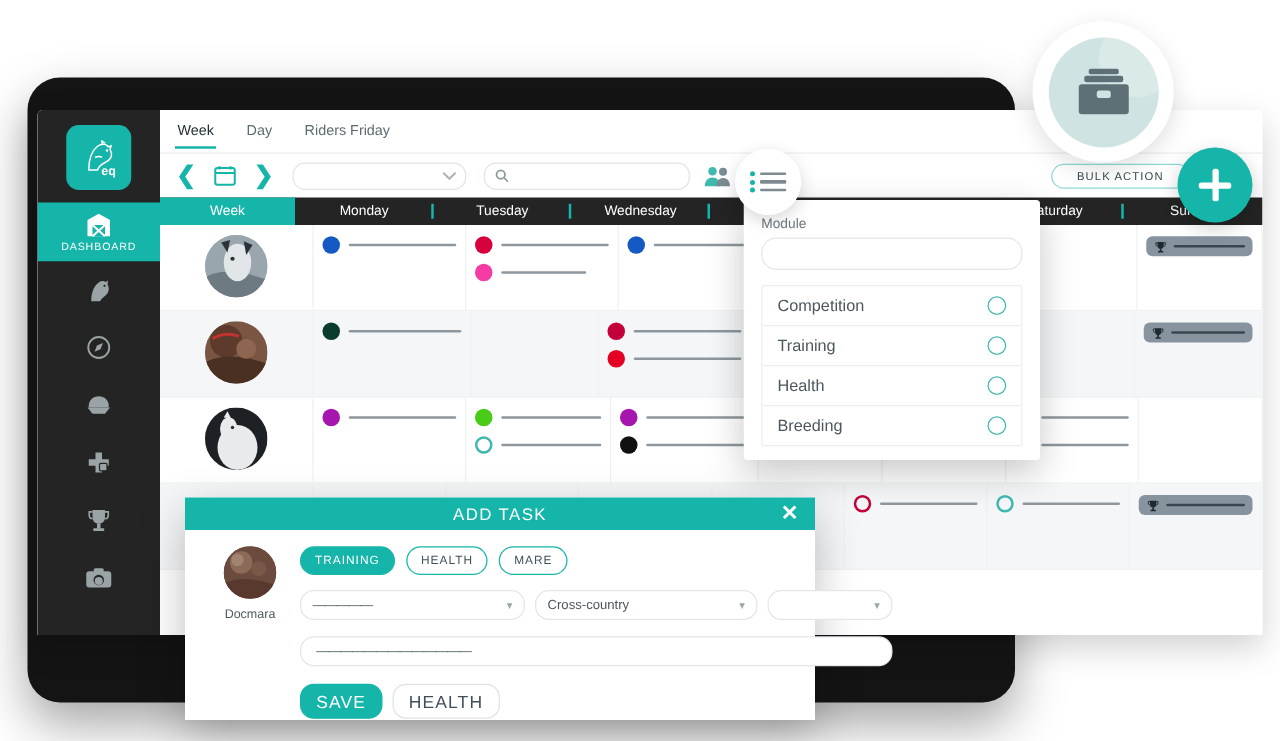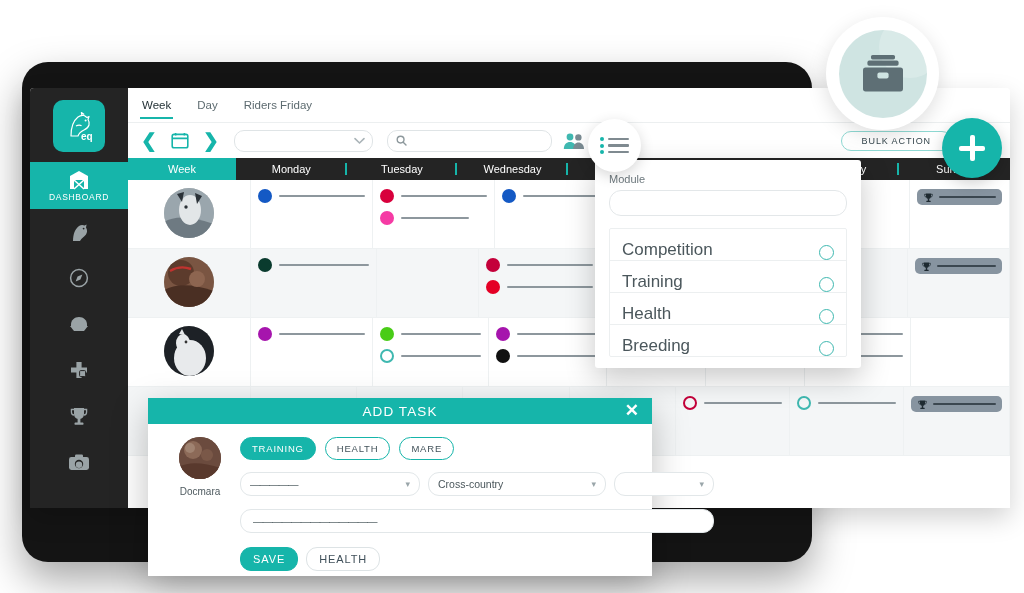--- a/index.html
+++ b/index.html
@@ -207,45 +207,45 @@
     height: 16px;
     display: flex; align-items: center;
     padding: 0 6px; gap: 5px;
   }
   .pill .pline { height: 2px; background: #3b4750; border-radius: 1px; flex: 1; }
 
   
   #module-panel {
     position: absolute;
     left: 595px; top: 160px;
-    width: 266px; height: 208px;
+    width: 237px; height: 208px;
     background: #fff;
     border-radius: 3px;
     box-shadow: 0 10px 30px rgba(0,0,0,.22);
     overflow: hidden;
   }
   #module-title {
     font-size: 11px; color: #6d787d;
     padding: 13px 0 5px 14px;
   }
   #module-search {
     margin: 0 14px;
     height: 24px;
     border: 1px solid #e3e7e9;
     border-radius: 12px;
     background: #fff;
   }
   #module-list { margin: 12px 14px 0 14px; border: 1px solid #eceff0; border-radius: 2px; }
   .mod-row {
     height: 31px;
-    display: flex; align-items: flex-end;
+    display: flex; align-items: center;
     justify-content: space-between;
     padding: 0 12px;
     border-bottom: 1px solid #eceff0;
-    font-size: 17px;
+    font-size: 13px;
     color: #4b575c;
     cursor: pointer;
   }
   .mod-row:last-child { border-bottom: 0; }
   .mod-radio {
     width: 13px; height: 13px; border-radius: 50%;
     border: 1.4px solid #3fb8b0;
   }
   #hamburger-btn {
     position: absolute;
@@ -358,21 +358,21 @@
   .msel .caret { color: #9aa6aa; font-size: 9px; }
   .dash-val { color: #5a666b; letter-spacing: -1px; }
   #note-field {
     height: 22px; border: 1px solid #e2e7e9; border-radius: 11px;
     display: flex; align-items: center; padding: 0 12px;
     margin-bottom: 14px; background: #fff; cursor: text;
     font-size: 10.5px; color: #5a666b; letter-spacing: -1px;
   }
   .btn-row { display: flex; gap: 8px; }
   .mbtn {
-    font-size: 11px; letter-spacing: .9px;
+    font-size: 14px; letter-spacing: .9px;
     padding: 5px 12px; border-radius: 11px; cursor: pointer;
   }
   #save-button { background: #16b5aa; color: #fff; border: 1px solid #16b5aa; }
   #cancel-button { background: #fff; color: #40505a; border: 1px solid #dde3e5; }
 </style>
 </head>
 <body>
 
 <div id="device-frame"></div>
 

